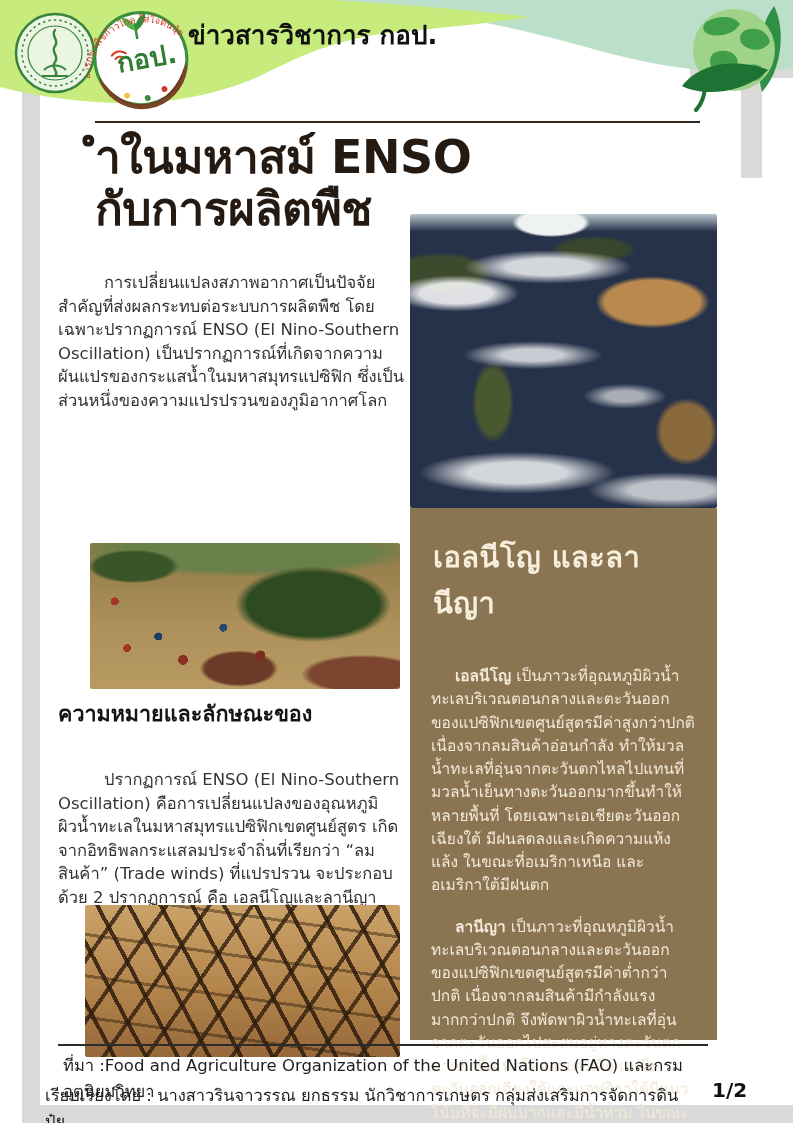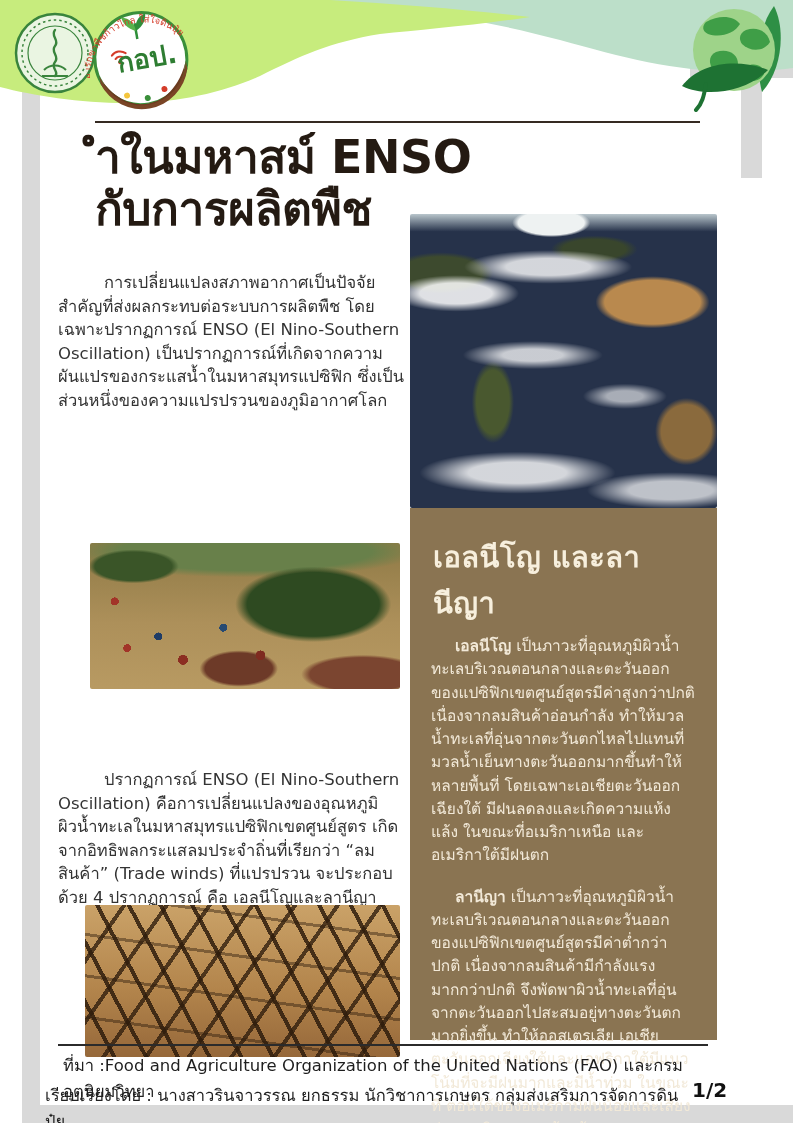--- a/index.html
+++ b/index.html
@@ -75,30 +75,30 @@
       radial-gradient(ellipse 82px 32px at 10% 20%, #3d4a2e 50%, transparent 64%),
       radial-gradient(ellipse 70px 22px at 60% 12%, #39462c 45%, transparent 62%),
       linear-gradient(180deg, #b9c6cc 0%, rgba(185,198,204,0) 6%);
   }
 
   .section-heading { left:58px; top:698px; width:360px; z-index:5; font-size:21.5px; font-weight:bold; color:#141414; line-height:1.5; }
   .section-col { left:58px; top:768px; width:347px; z-index:5; color:#333333; font-size:16.5px; line-height:1.43; }
 
   
   .panel { left:410px; top:508px; width:307px; height:532px; background:#8a7452; z-index:5; padding:22px 21px 0 21px; color:#f2e9d8; }
-  .panel-heading { font-size:29px; font-weight:600; color:#f7efdd; margin:4px 0 9px 2px; letter-spacing:0.5px; }
+  .panel-heading { font-size:29px; font-weight:600; color:#f7efdd; margin:4px 0 39px 2px; letter-spacing:0.5px; }
   .panel-para { font-size:15.5px; line-height:1.5; text-indent:24px; }
   .panel-para + .panel-para { margin-top:18px; }
   .panel-para b { font-weight:bold;margin-top:16px; }
 
   
   .footer-rule { left:58px; top:1044px; width:650px; height:2px; background:#2b2b2b; z-index:5; }
   .footer-source { left:63px; top:1052px; width:660px; z-index:5; font-size:16.5px; color:#1e1e1e; }
   .footer-credit { left:45px; top:1082px; width:650px; z-index:5; font-size:16.5px; color:#1e1e1e; }
-  .footer-page { left:692px; top:1078px; z-index:5; font-size:20px; font-weight:bold; color:#111; }
+  .footer-page { left:712px; top:1078px; z-index:5; font-size:20px; font-weight:bold; color:#111; }
 </style>
 </head>
 <body>
 
 <div class="abs strip-left"></div>
 <div class="abs band-bottom"></div>
 
 <div class="abs card"></div>
 
 <div class="abs band-right-h"></div>
@@ -142,39 +142,41 @@
   <path d="M28,44 a10 10 0 0 1 14,0 M31,48 a6 6 0 0 1 8,0" stroke="#d43c2a" stroke-width="2" fill="none" stroke-linecap="round"></path>
   <circle cx="35" cy="52" r="2" fill="#d43c2a"></circle>
   <text x="62" y="62" text-anchor="middle" font-size="27" font-weight="bold" fill="#2e7d32">กอป.</text>
   <path id="tagpath" d="M 2 70 A 54 54 0 0 1 110 70" fill="none"></path>
   <text font-size="9.5" fill="#d43c2a">
     <textPath href="#tagpath" startOffset="4%">อารักขาพืชก้าวไกล ใส่ใจดินปุ๋ย</textPath>
   </text>
 </svg>
 
 <div class="abs header-text">
+  <div class="header-title">ข่าวสารวิชาการ กอป.</div>
 </div>
 
 <div class="abs title-rule"></div>
 <div class="abs article-title">
   <div>ำในมหาสม์ ENSO</div>
   <div>กับการผลิตพืช</div>
 </div>
 
 <div class="abs body-col">
   <p class="para">การเปลี่ยนแปลงสภาพอากาศเป็นปัจจัยสำคัญที่ส่งผลกระทบต่อระบบการผลิตพืช โดยเฉพาะปรากฏการณ์ ENSO (El Nino-Southern Oscillation) เป็นปรากฏการณ์ที่เกิดจากความผันแปรของกระแสน้ำในมหาสมุทรแปซิฟิก ซึ่งเป็นส่วนหนึ่งของความแปรปรวนของภูมิอากาศโลก</p>
 </div>
 
 <div class="abs img-box img-flood"></div>
 
 <div class="abs section-heading">
+  <div>ความหมายและลักษณะของ</div>
 </div>
 
 <div class="abs section-col">
-  <p class="para">ปรากฏการณ์ ENSO (El Nino-Southern Oscillation) คือการเปลี่ยนแปลงของอุณหภูมิผิวน้ำทะเลในมหาสมุทรแปซิฟิกเขตศูนย์สูตร เกิดจากอิทธิพลกระแสลมประจำถิ่นที่เรียกว่า “ลมสินค้า” (Trade winds) ที่แปรปรวน จะประกอบด้วย 4 ปรากฏการณ์ คือ เอลนีโญและลานีญา</p>
+  <p class="para">ปรากฏการณ์ ENSO (El Nino-Southern Oscillation) คือการเปลี่ยนแปลงของอุณหภูมิผิวน้ำทะเลในมหาสมุทรแปซิฟิกเขตศูนย์สูตร เกิดจากอิทธิพลกระแสลมประจำถิ่นที่เรียกว่า “ลมสินค้า” (Trade winds) ที่แปรปรวน จะประกอบด้วย 2 ปรากฏการณ์ คือ เอลนีโญและลานีญา</p>
 </div>
 
 <div class="abs img-box img-drought"></div>
 
 <div class="abs img-box img-earth"></div>
 
 <div class="abs panel">
   <div class="panel-heading">เอลนีโญ และลานีญา</div>
   <p class="panel-para"><b>เอลนีโญ</b><span> เป็นภาวะที่อุณหภูมิผิวน้ำทะเลบริเวณตอนกลางและตะวันออกของแปซิฟิกเขตศูนย์สูตรมีค่าสูงกว่าปกติเนื่องจากลมสินค้าอ่อนกำลัง ทำให้มวลน้ำทะเลที่อุ่นจากตะวันตกไหลไปแทนที่มวลน้ำเย็นทางตะวันออกมากขึ้นทำให้หลายพื้นที่ โดยเฉพาะเอเชียตะวันออกเฉียงใต้ มีฝนลดลงและเกิดความแห้งแล้ง ในขณะที่อเมริกาเหนือ และอเมริกาใต้มีฝนตก</span></p>
   <p class="panel-para"><b>ลานีญา</b><span> เป็นภาวะที่อุณหภูมิผิวน้ำทะเลบริเวณตอนกลางและตะวันออกของแปซิฟิกเขตศูนย์สูตรมีค่าต่ำกว่าปกติ เนื่องจากลมสินค้ามีกำลังแรงมากกว่าปกติ จึงพัดพาผิวน้ำทะเลที่อุ่นจากตะวันออกไปสะสมอยู่ทางตะวันตกมากยิ่งขึ้น ทำให้ออสเตรเลีย เอเชียตะวันออกเฉียงใต้และแอฟริกาใต้มีแนวโน้มที่จะมีฝนมากและมีน้ำท่วม ในขณะที่ ตอนใต้ของอเมริกามีฝนน้อยและเสี่ยงต่อการเกิดความแห้งแล้ง</span></p>

